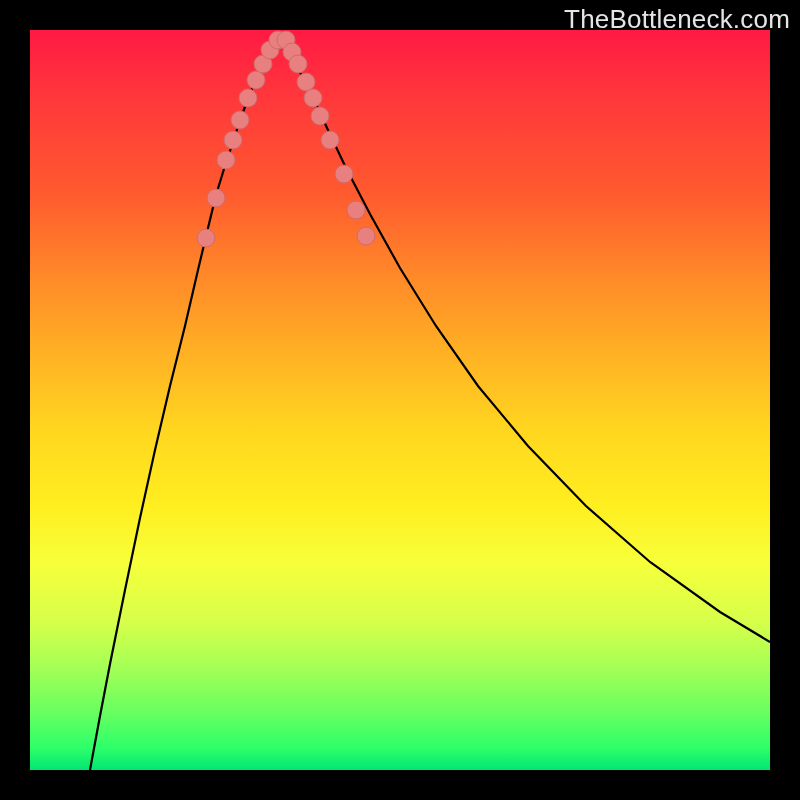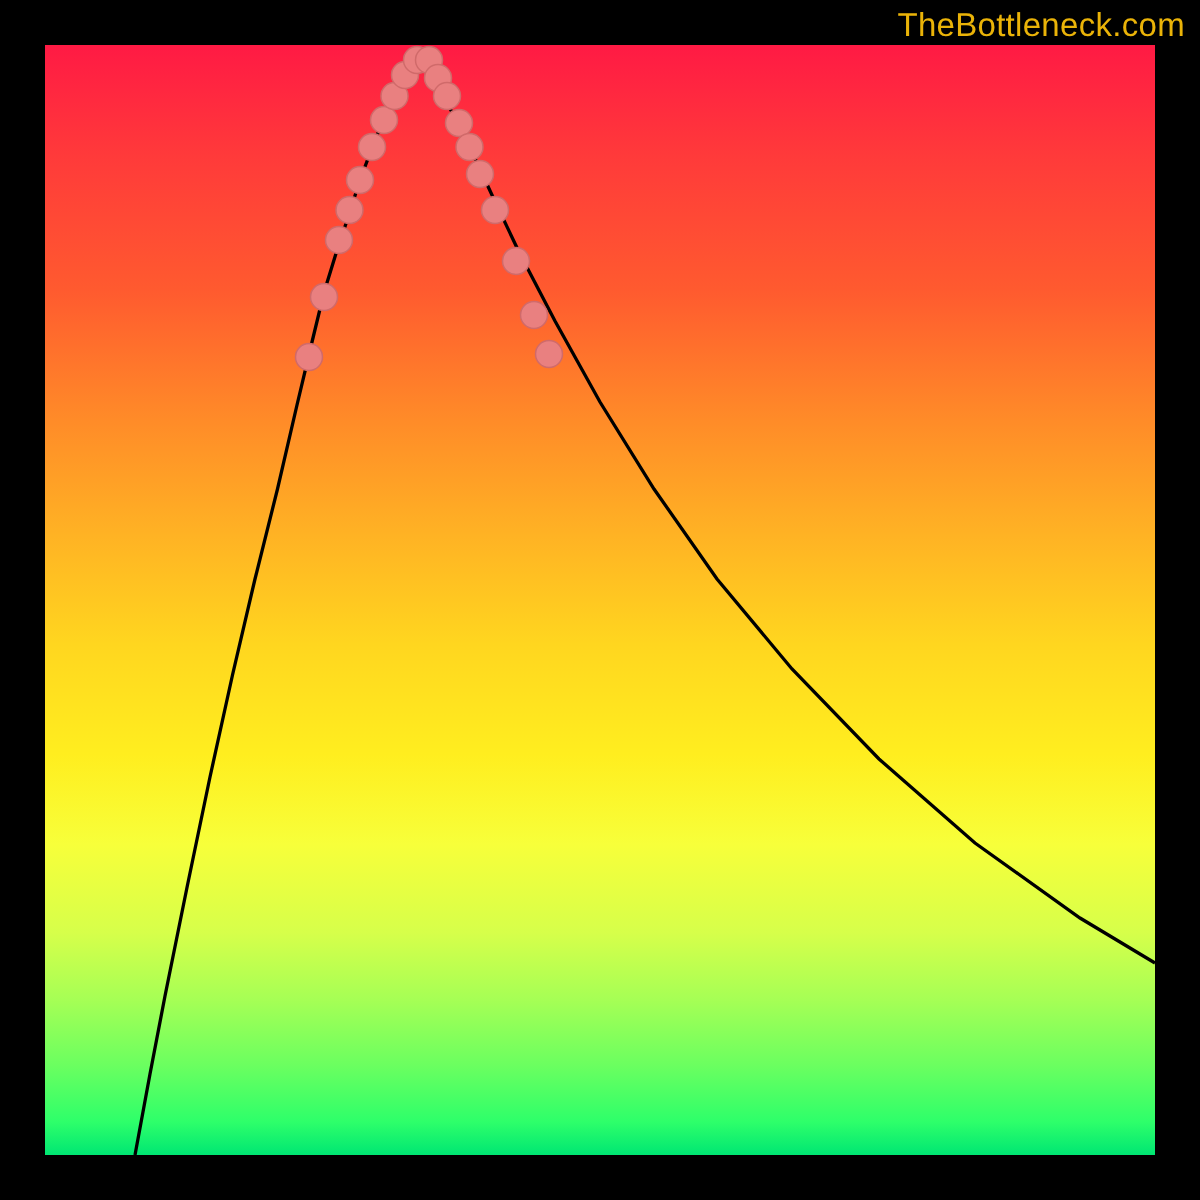--- a/index.html
+++ b/index.html
@@ -40,22 +40,22 @@
       #a6ff55 86%,
       #6aff60 92%,
       #2eff6a 97%,
       #00e673 100%
     );
   }
   .watermark {
     position: absolute;
     top: 4px;
     right: 10px;
-    color: #eab308;
-    font-size: 22px;
+    color: #e5e5e5;
+    font-size: 26px;
     font-weight: 500;
     letter-spacing: 0.2px;
     user-select: none;
   }
   svg.curves {
     position: absolute;
     inset: 0;
     width: 740px;
     height: 740px;
   }

